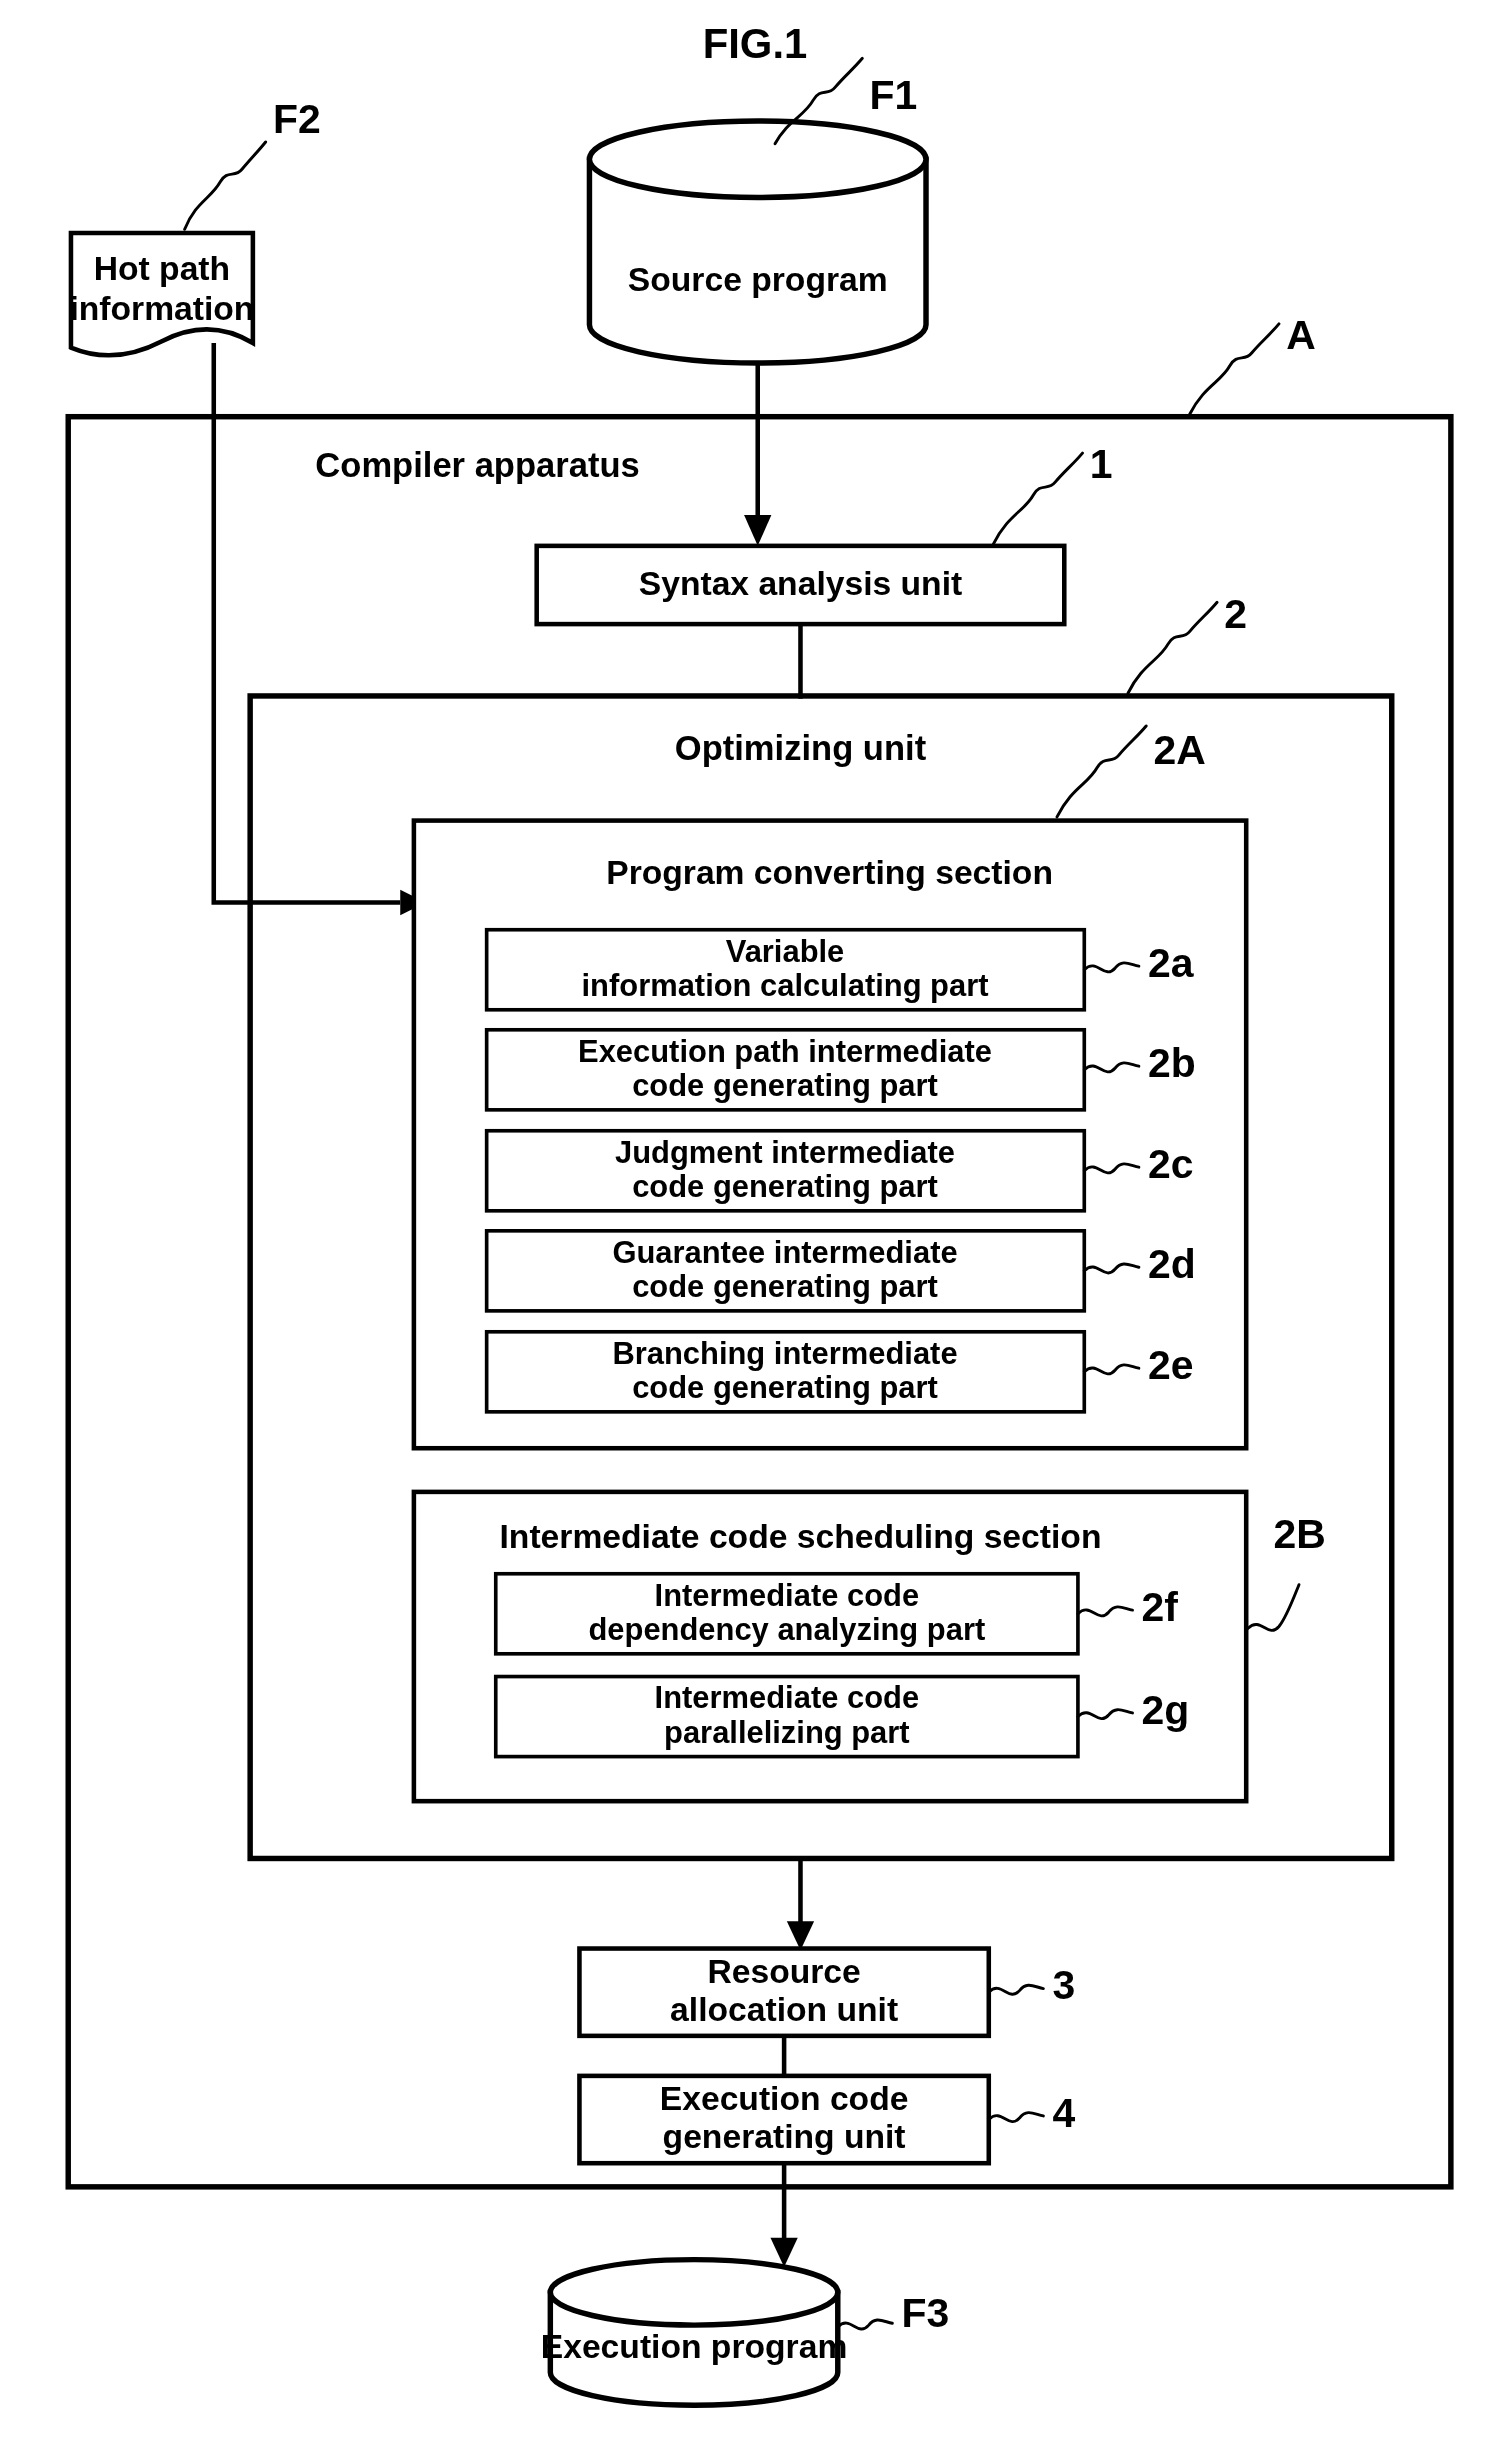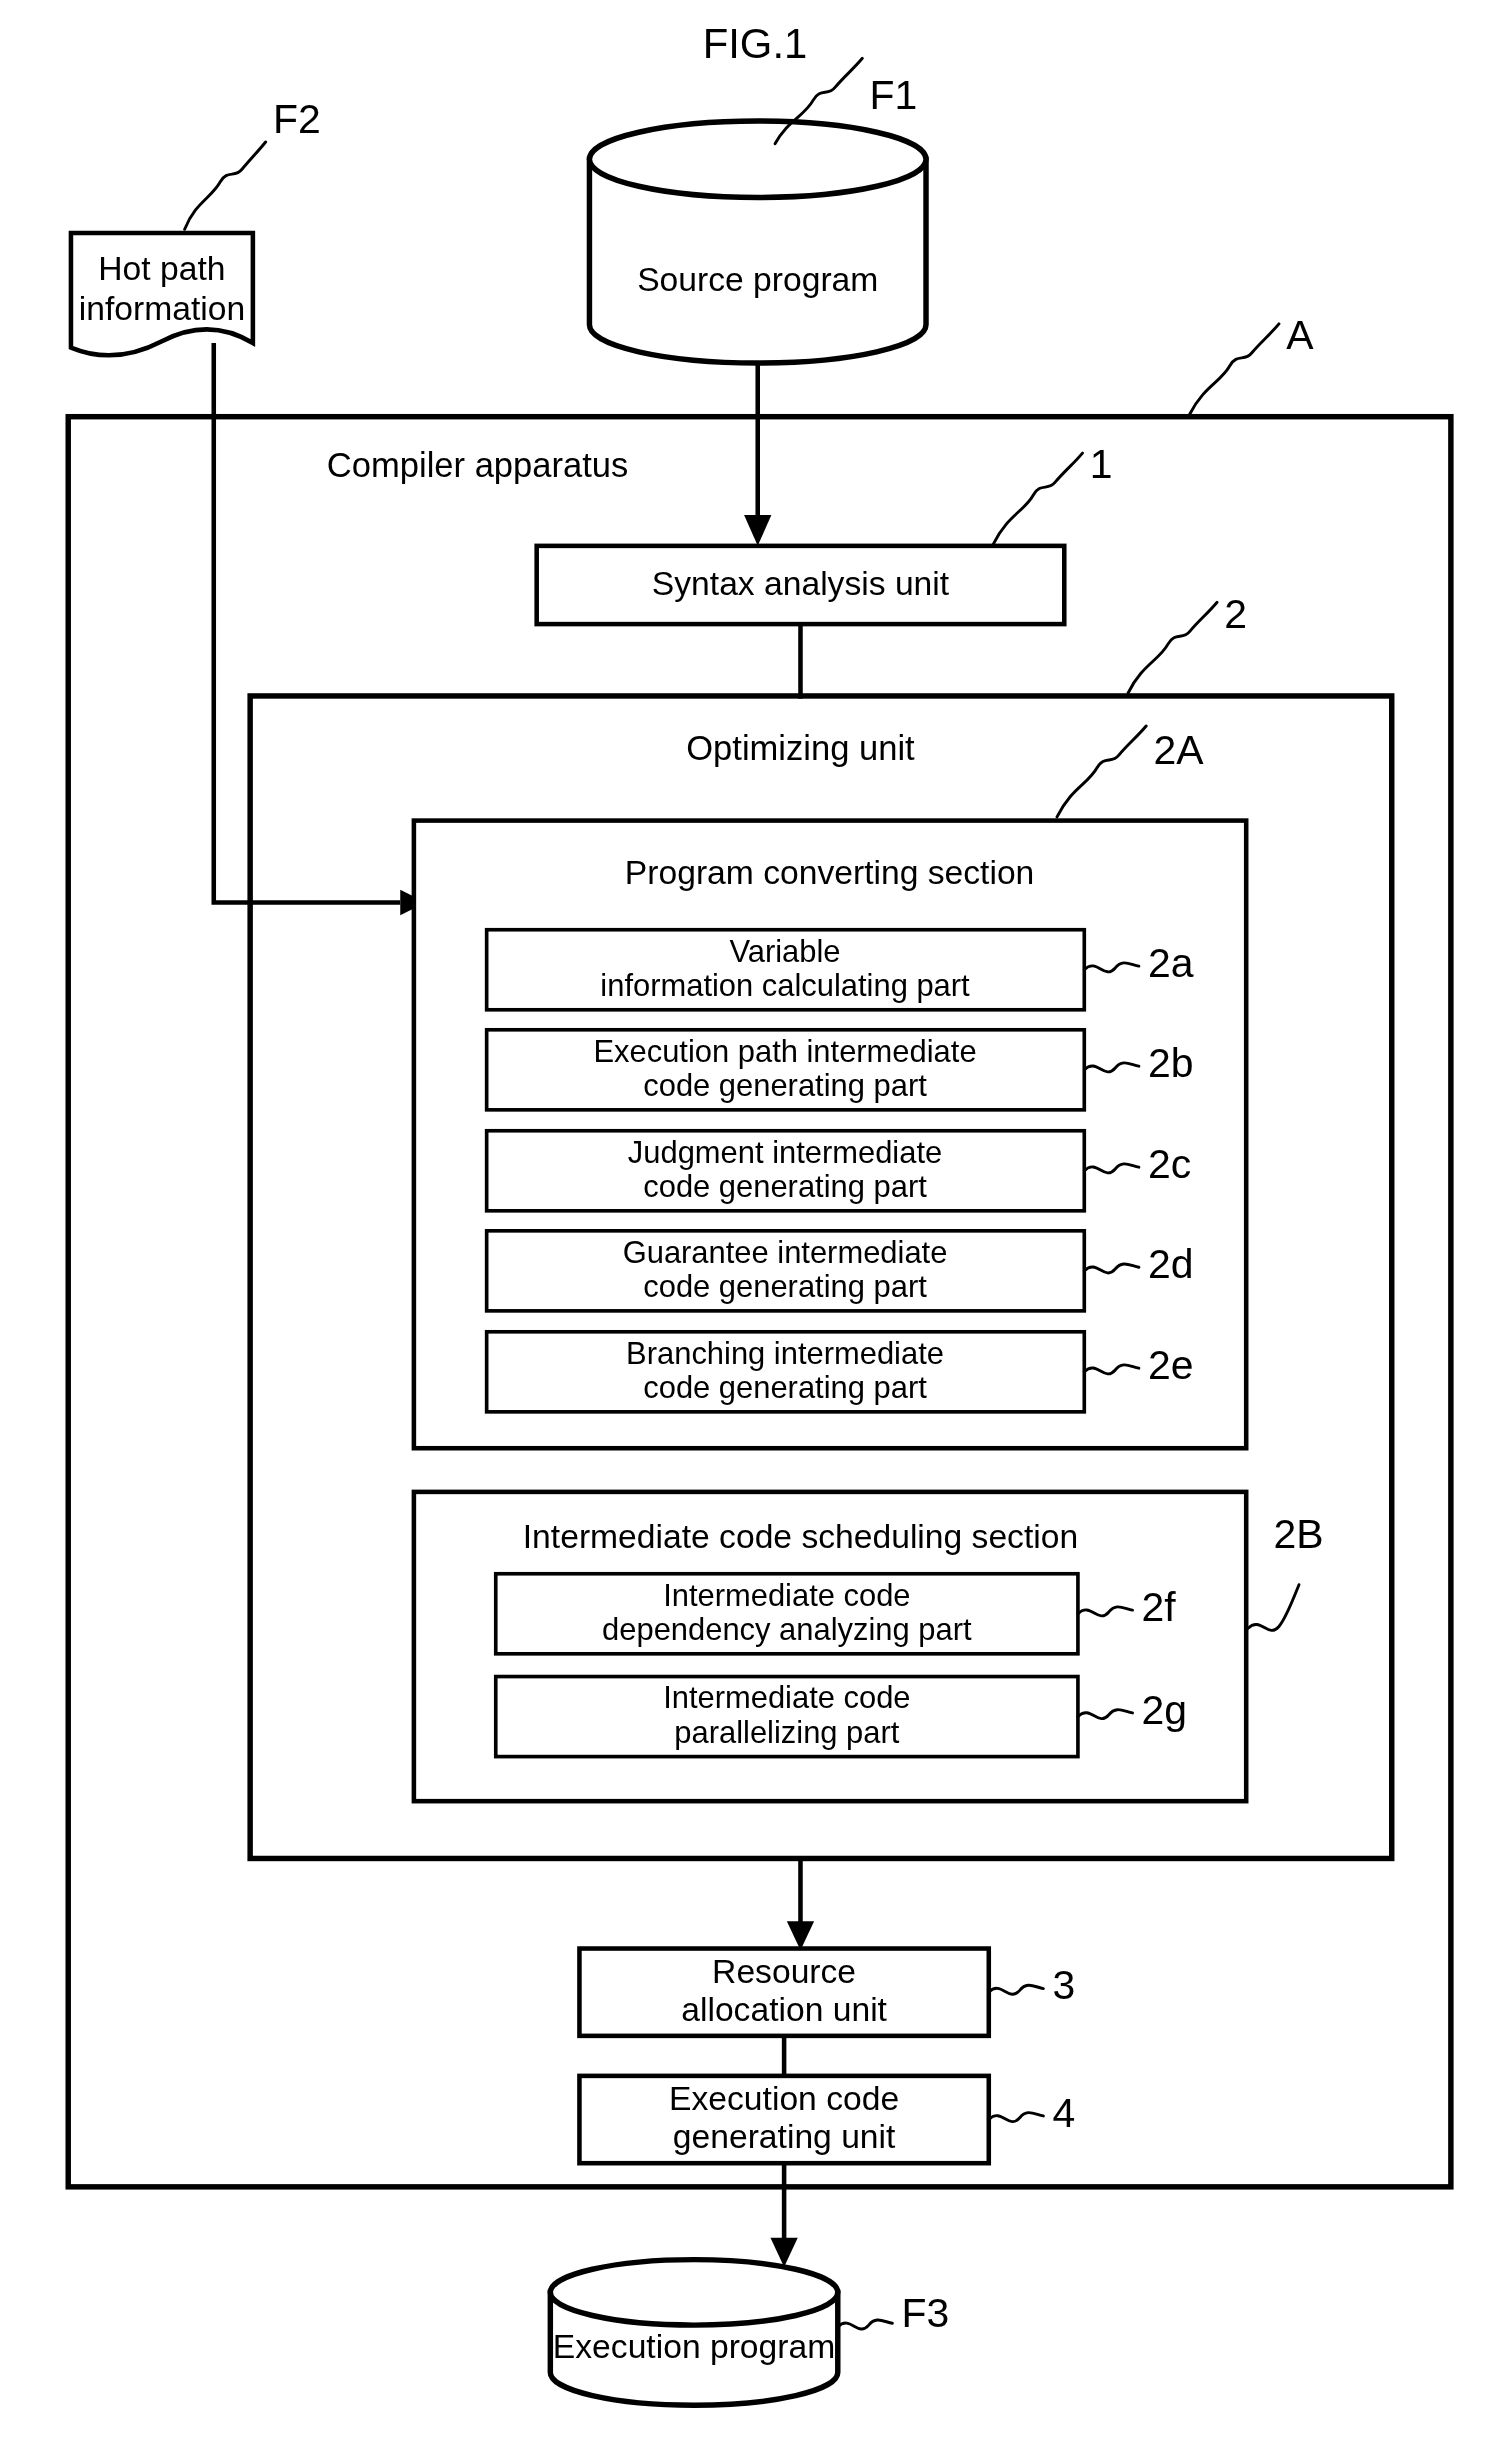--- a/index.html
+++ b/index.html
@@ -11,20 +11,21 @@
     width: 1510px;
     height: 2438px;
     font-family: "Liberation Sans", sans-serif;
     color: #000000;
     overflow: hidden;
   }
   #figure-root {
     position: relative;
     width: 1510px;
     height: 2118px;
+    font-weight: bold;
   }
   svg#diagram {
     display: block;
     width: 1510px;
     height: 2438px;
   }
   .box-stroke {
     fill: #ffffff;
     stroke: #000000;
     stroke-width: 5;

